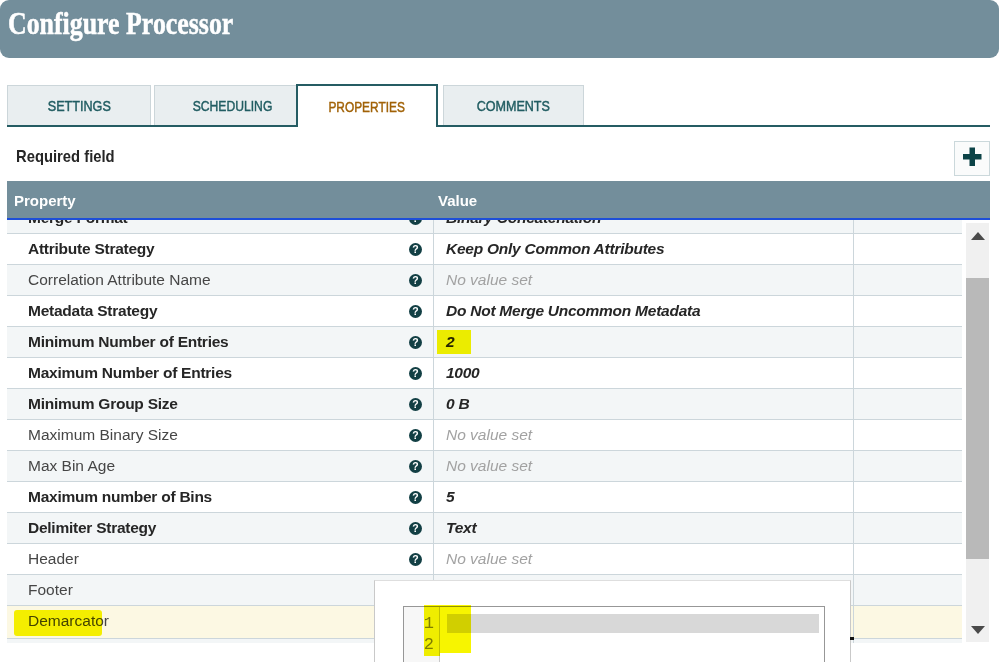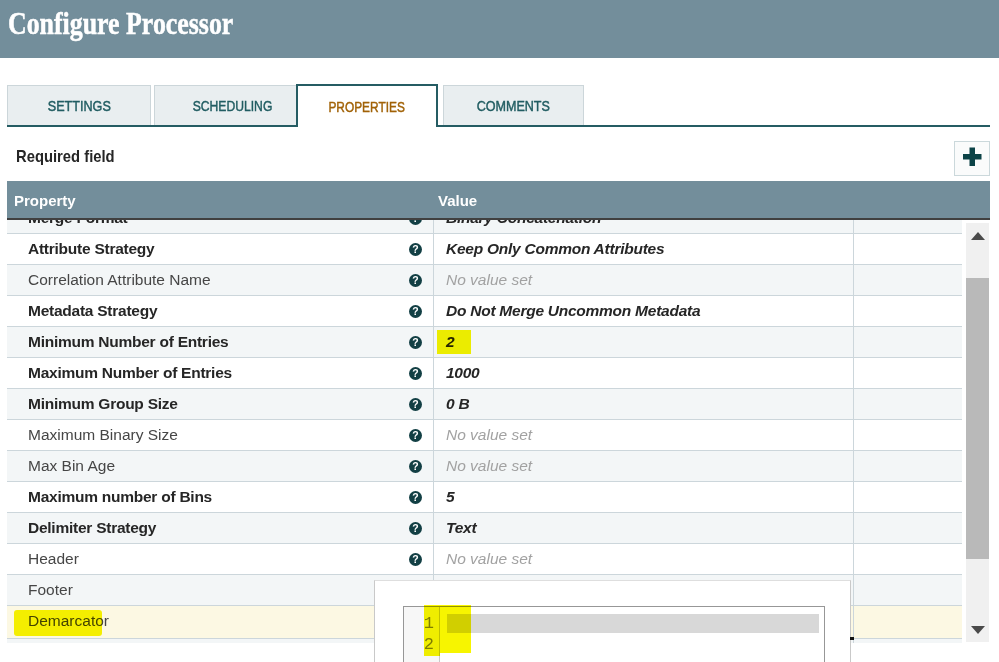--- a/index.html
+++ b/index.html
@@ -1,21 +1,21 @@
 <!DOCTYPE html>
 <html><head>
 <meta charset="utf-8">
 <style>
   * { margin:0; padding:0; box-sizing:border-box; }
   html,body { width:999px; height:662px; background:#fff; overflow:hidden;
     font-family:"Liberation Sans", sans-serif; }
   .abs { position:absolute; }
 
   
-  #hdr { left:0; top:0; width:999px; height:58px; background:#738e9b; }
+  #hdr { left:0; top:0; width:999px; height:58px; background:#738e9b;border-radius:9px; }
   #hdr h1 { position:absolute; left:8px; top:6.5px; color:#fff;
     font-family:"Liberation Serif", serif; font-weight:bold; font-size:30.5px;
     -webkit-text-stroke:0.5px #fff;
     transform:scaleX(0.848); transform-origin:left top; white-space:nowrap; }
 
   
   .tab { position:absolute; top:85px; height:40px; background:#e9eef0;
     border:1px solid #ccd6da; border-bottom:none; color:#215d62; font-size:14.5px; font-weight:normal;
     -webkit-text-stroke:0.45px currentColor;
     text-align:center; line-height:40px; letter-spacing:0px; }
@@ -25,21 +25,21 @@
     color:#a16207; z-index:5; top:84px; height:43px; line-height:42px; }
 
   
   #reqf { left:16px; top:147px; font-size:17px; font-weight:bold; color:#262626;
     transform:scaleX(0.87); transform-origin:left top; }
   #addbtn { left:954px; top:141px; width:36px; height:35px; background:#fafbfb;
     border:1px solid #cbd8db; }
 
   
   #thead { left:7px; top:181px; width:983px; height:39px; background:#738e9b;
-    border-bottom:2px solid #404040; color:#fff; font-size:15px; font-weight:bold; }
+    border-bottom:2px solid #1d4ed8; color:#fff; font-size:15px; font-weight:bold; }
   #thead .c1 { position:absolute; left:7px; top:11px; }
   #thead .c2 { position:absolute; left:431px; top:11px; }
   #tbody { left:7px; top:220px; width:955px; height:423px; overflow:hidden; background:#fff; }
   #rows { position:absolute; left:0; top:-17.5px; width:955px; }
   .row { position:relative; width:955px; height:31px; border-bottom:1px solid #ccd6db; }
   .row.g { background:#f3f6f7; }
   .row.y { background:#fcf8e3; height:33px; }
   .pname { position:absolute; left:13px; top:6px; font-size:15.5px; color:#262626;
     font-weight:bold; letter-spacing:-0.25px; white-space:nowrap;margin-left:8px; }
   .row .pname.u { font-weight:normal; color:#464646; letter-spacing:0; }

